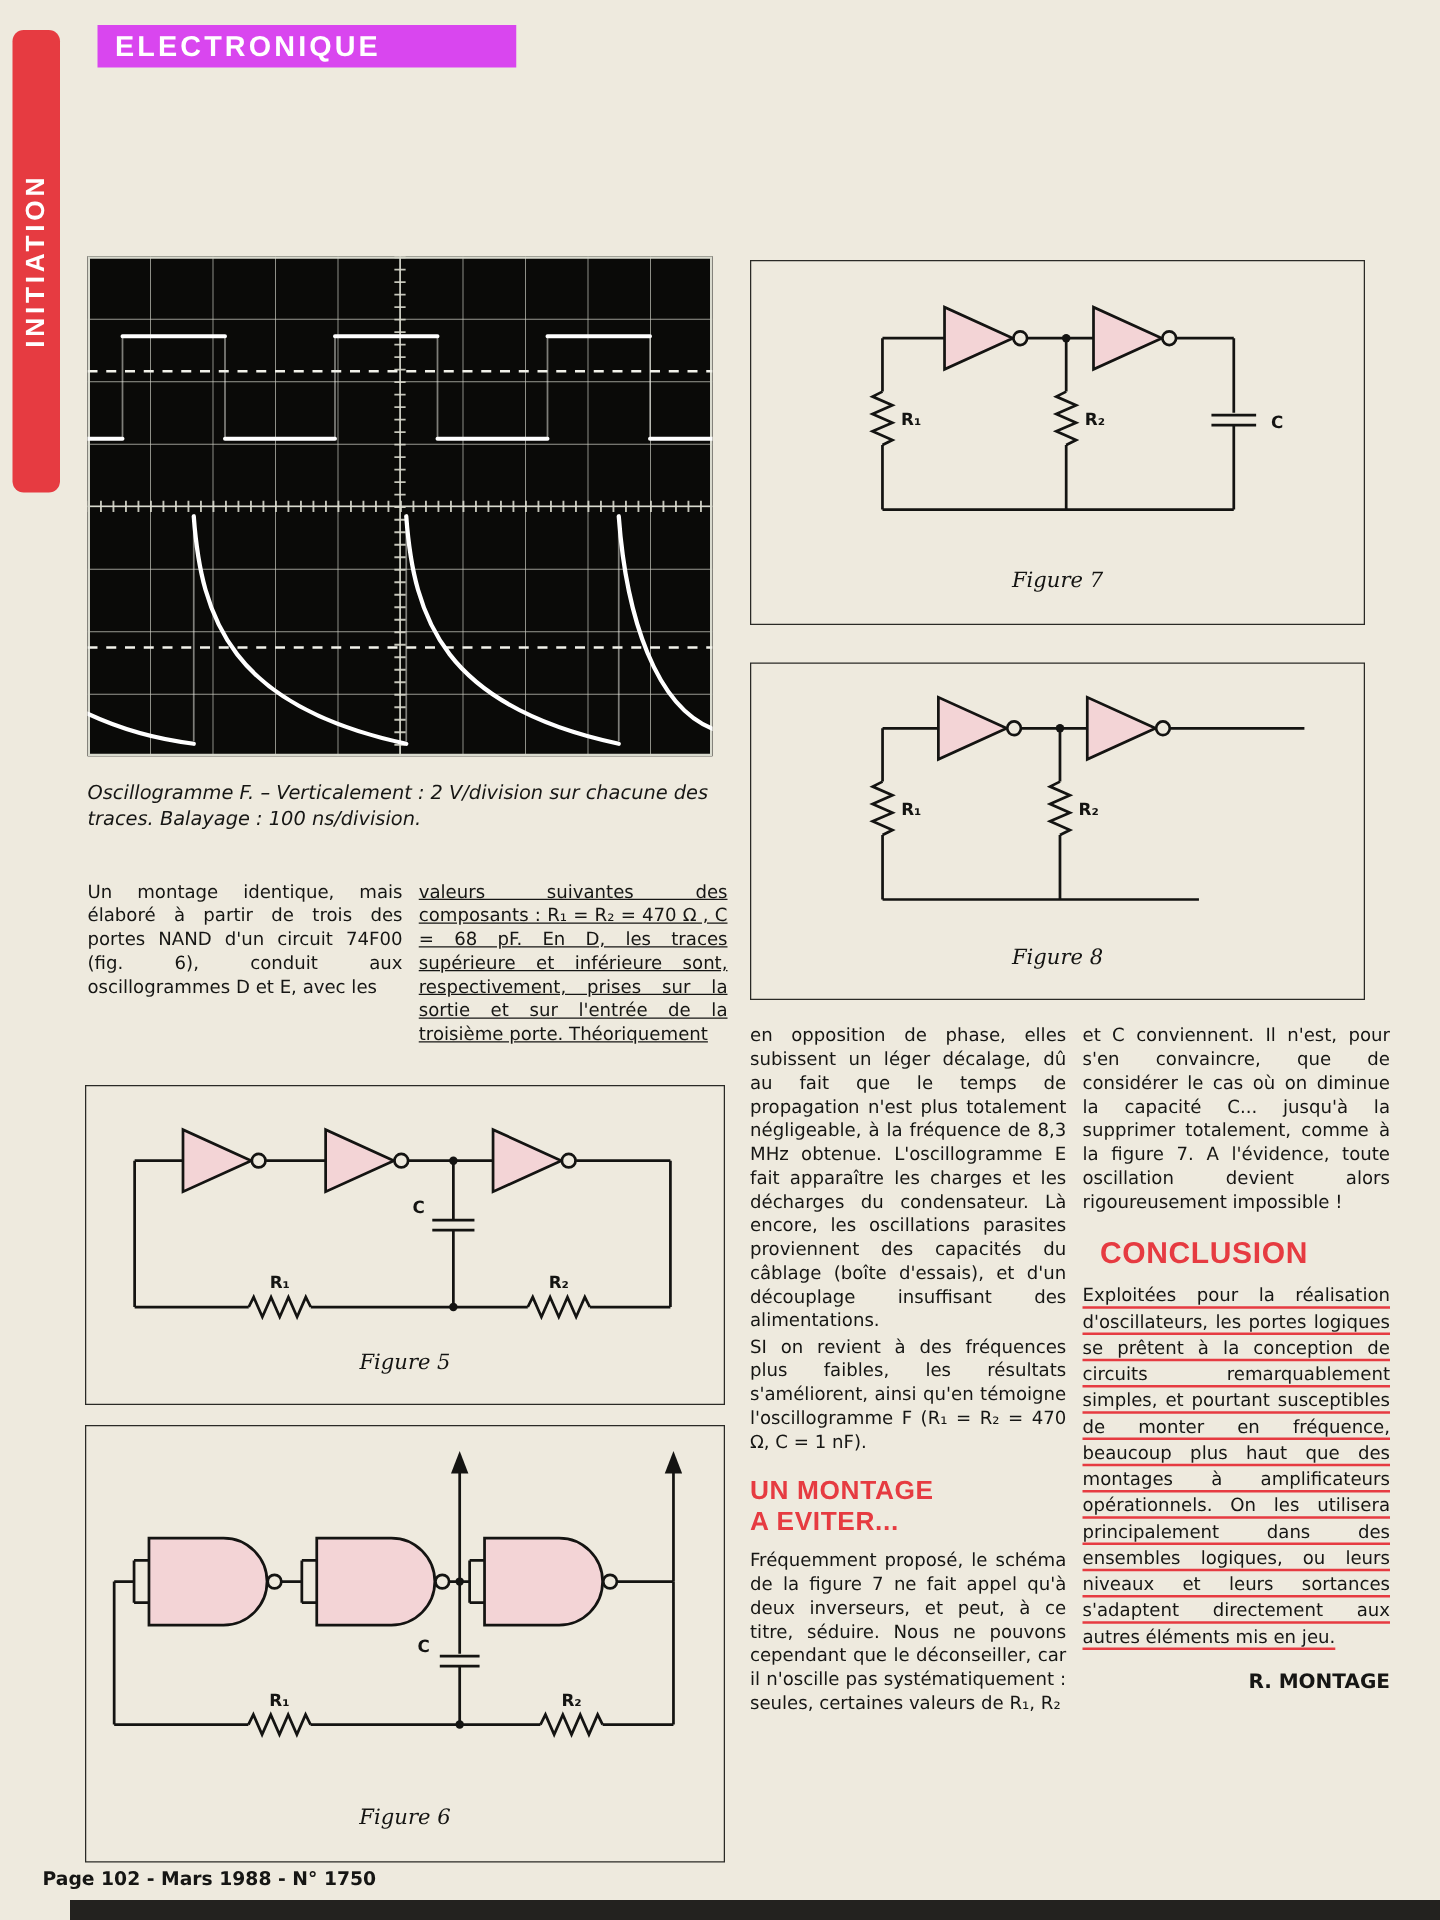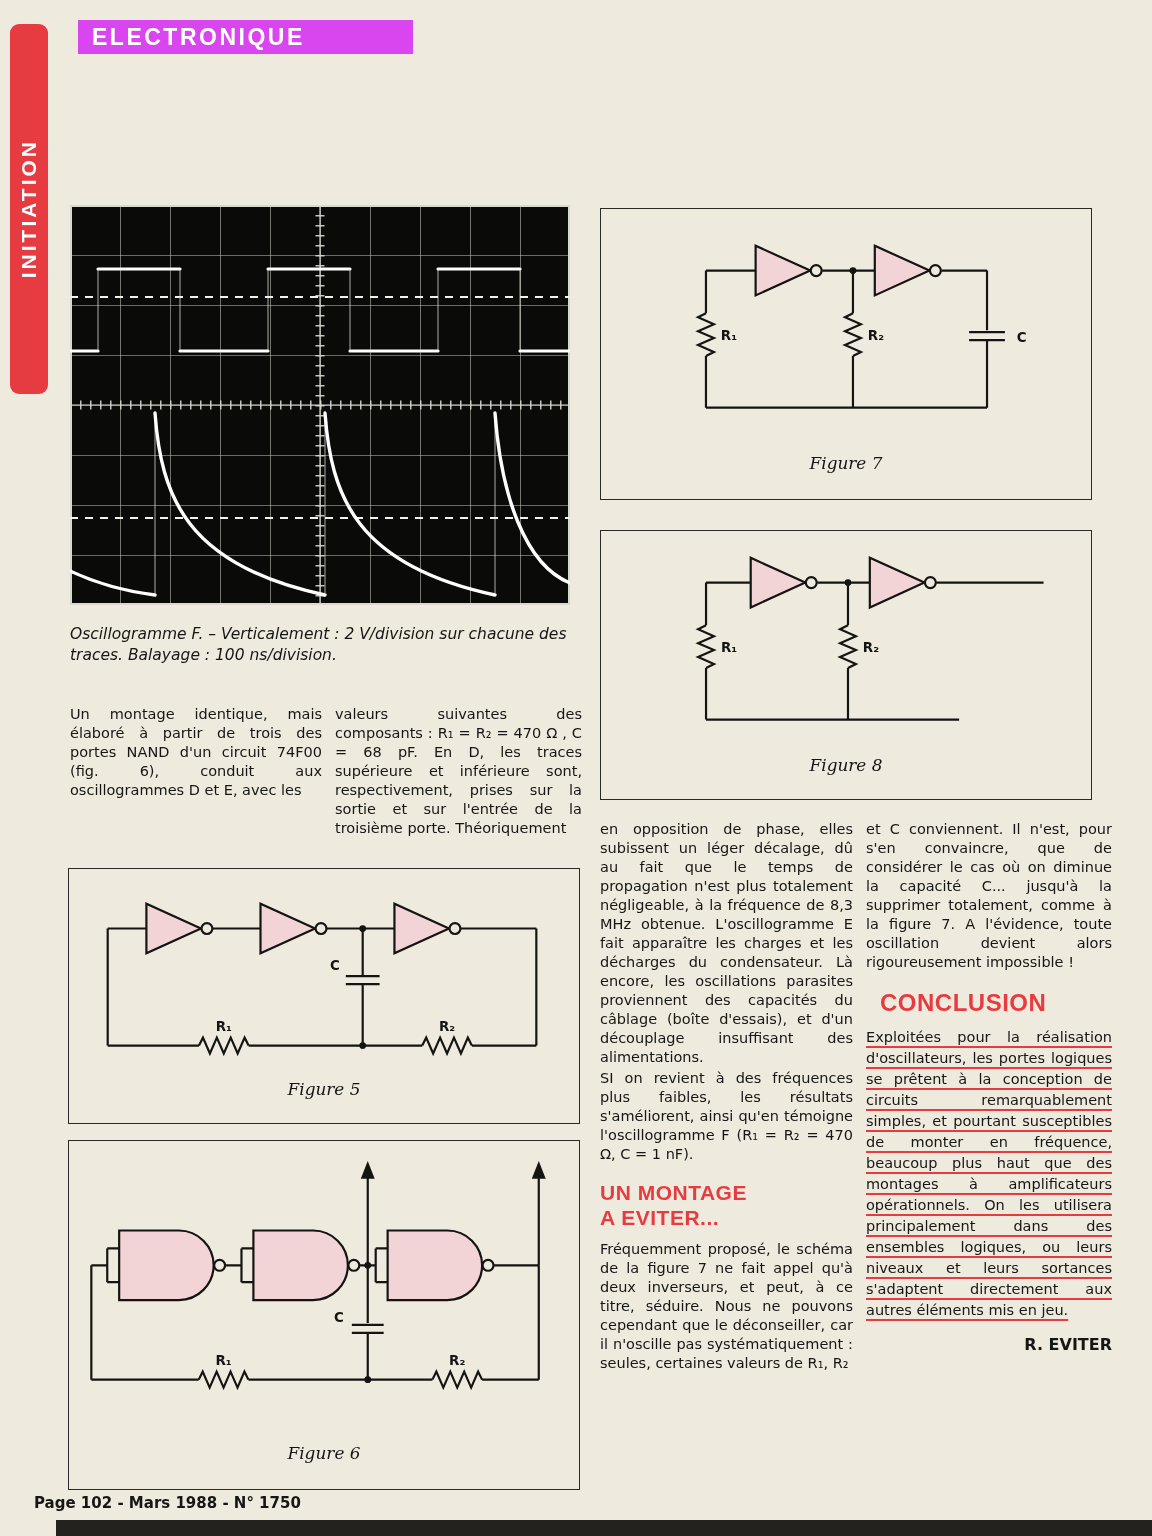--- a/index.html
+++ b/index.html
@@ -32,21 +32,21 @@
   
   .scope { position:absolute; left:70px; top:205px; width:500px; height:400px; background:#0a0a08; }
   .caption {
     position:absolute; left:70px; top:624px; width:512px;
     font-style:italic; font-size:15.5px; line-height:21px;
   }
   
   .col { position:absolute; text-align:justify; font-size:14.5px; line-height:19px; }
   .col p { margin-bottom:2px; }
   .col1 { left:70px;  top:705px; width:252px; }
-  .col2 { left:335px; top:705px; width:247px; }
+  .col2 { left:335px; top:705px; width:247px;text-decoration:underline; }
   .col3 { left:600px; top:820px; width:253px; }
   .col4 { left:866px; top:820px; width:246px; }
   .red-heading {
     color:#e63b41; font-weight:bold; font-size:21px; line-height:25px;
     letter-spacing:.5px; margin:16px 0 10px 0; font-family:"Liberation Sans",sans-serif;
   }
   .red-heading.big { font-size:24px; margin:18px 0 12px 14px; }
   .underlined {
     text-decoration-line:underline; text-decoration-color:#e63b41;
     text-decoration-thickness:1.5px; text-underline-offset:4px;
@@ -215,19 +215,19 @@
       <div>UN MONTAGE</div>
       <div>A EVITER...</div>
     </div>
     <p>Fréquemment proposé, le schéma de la figure 7 ne fait appel qu'à deux inverseurs, et peut, à ce titre, séduire. Nous ne pouvons cependant que le déconseiller, car il n'oscille pas systématiquement : seules, certaines valeurs de R₁, R₂</p>
   </div>
 
   <div class="col col4">
     <p>et C conviennent. Il n'est, pour s'en convaincre, que de considérer le cas où on diminue la capacité C... jusqu'à la supprimer totalement, comme à la figure 7. A l'évidence, toute oscillation devient alors rigoureusement impossible !</p>
     <div class="red-heading big">CONCLUSION</div>
     <p class="underlined">Exploitées pour la réalisation d'oscillateurs, les portes logiques se prêtent à la conception de circuits remarquablement simples, et pourtant susceptibles de monter en fréquence, beaucoup plus haut que des montages à amplificateurs opérationnels. On les utilisera principalement dans des ensembles logiques, ou leurs niveaux et leurs sortances s'adaptent directement aux autres éléments mis en jeu.</p>
-    <div class="author">R. EVITER</div>
+    <div class="author">R. MONTAGE</div>
   </div>
 
   <div class="footer">Page 102 - Mars 1988 - N° 1750</div>
   <div class="scan-strip"></div>
 
 </div>
 
 </body></html>

